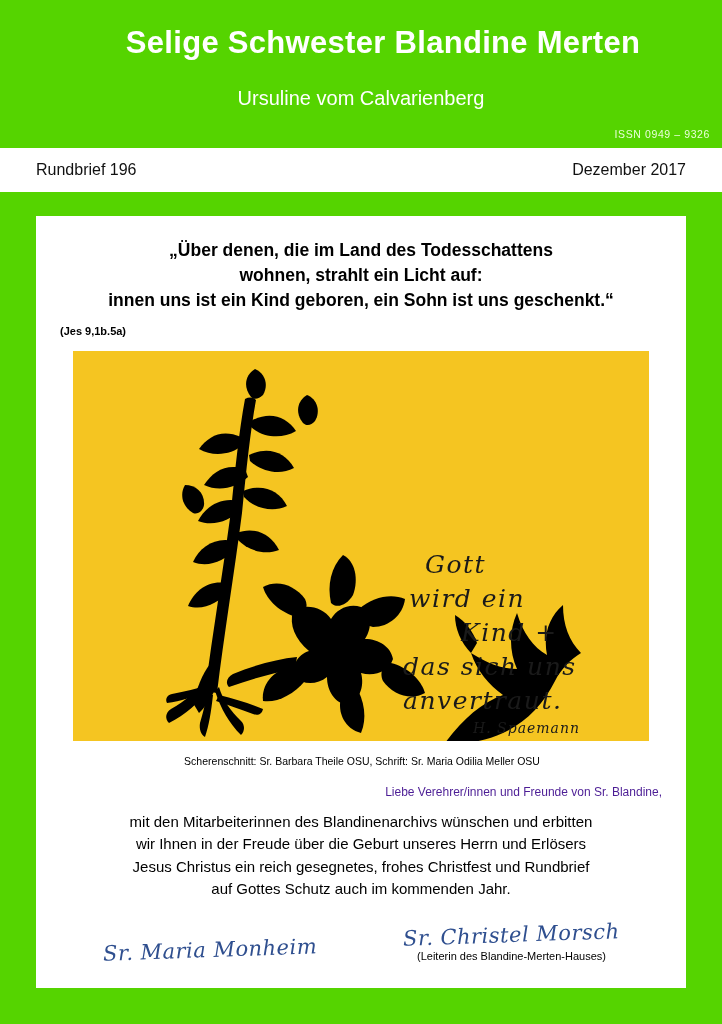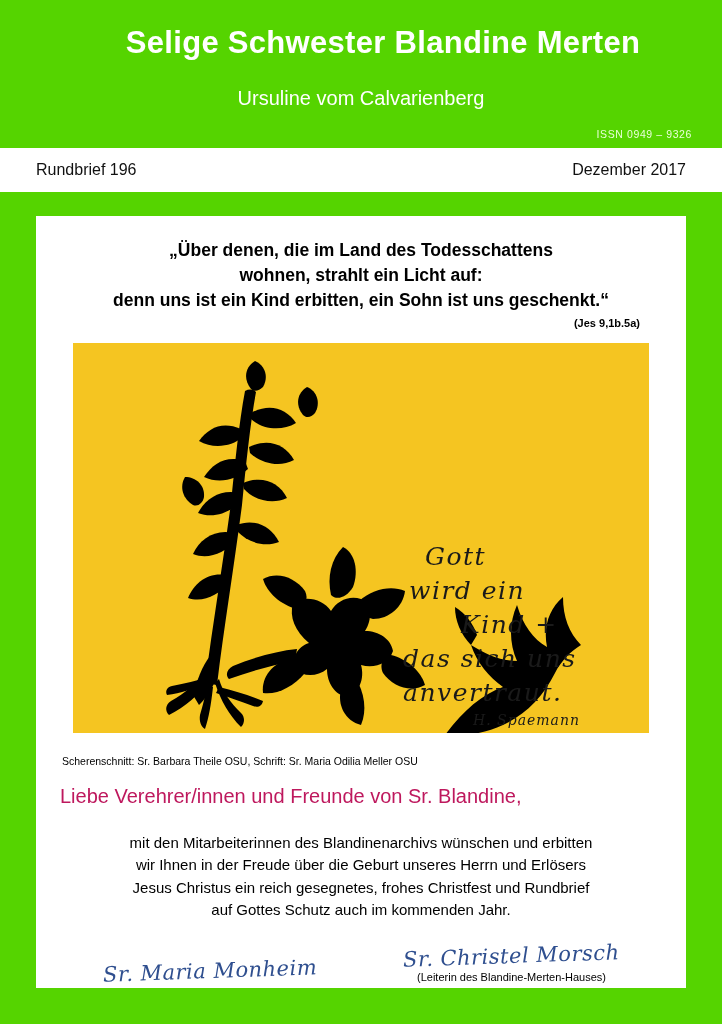--- a/index.html
+++ b/index.html
@@ -41,21 +41,21 @@
   }
   .masthead-subtitle {
     text-align: center;
     color: #ffffff;
     font-size: 20px;
     font-weight: normal;
     margin-top: 27px;
   }
   .masthead-issn {
     position: absolute;
-    right: 30px;
+    right: 12px;
     bottom: 8px;
     color: #e9ffd8;
     font-size: 10.5px;
     letter-spacing: 0.6px;
   }
 
   
   .issue-bar {
     position: relative;
     width: 722px;
@@ -95,62 +95,63 @@
     text-align: center;
     color: #000000;
     font-weight: bold;
     font-size: 17.5px;
     line-height: 1.42;
   }
   .quote-line {
     display: block;
   }
   .quote-ref {
-    text-align: right;
+    text-align: left;
     font-size: 11px;
     font-weight: bold;
     color: #000000;
-    margin-top: 4px;
+    margin-top: 12px;
     padding-right: 22px;
   }
 
   
   .art-wrap {
     position: relative;
     margin: 14px auto 0 auto;
     width: 576px;
     height: 390px;
     background: #15803d;
     overflow: hidden;
   }
   .art-svg {
     display: block;
     width: 576px;
     height: 390px;
   }
   .art-caption {
     font-size: 10.5px;
     color: #000000;
-    margin-top: 22px;
+    margin-top: 14px;
     padding-left: 2px;
+    text-align: center;
   }
 
   
   .salutation {
-    text-align: left;
-    font-size: 20px;
-    color: #be185d;
+    text-align: right;
+    font-size: 12px;
+    color: #4c1d95;
     margin-top: 18px;
   }
   .letter {
     text-align: center;
     font-size: 15px;
     color: #000000;
     line-height: 1.5;
-    margin-top: 24px;
+    margin-top: 12px;
   }
   .letter-line { display: block; }
 
   
   .signatures {
     position: relative;
     margin-top: 22px;
     display: flex;
     justify-content: space-around;
     align-items: flex-end;
@@ -190,21 +191,21 @@
     <div class="issue-left">Rundbrief 196</div>
     <div class="issue-right">Dezember 2017</div>
   </div>
 
   <div class="green-body">
     <div class="card">
 
       <div class="quote">
         <span class="quote-line">„Über denen, die im Land des Todesschattens</span>
         <span class="quote-line">wohnen, strahlt ein Licht auf:</span>
-        <span class="quote-line">denn uns ist ein Kind erbitten, ein Sohn ist uns geschenkt.“</span>
+        <span class="quote-line">innen uns ist ein Kind geboren, ein Sohn ist uns geschenkt.“</span>
       </div>
       <div class="quote-ref">(Jes 9,1b.5a)</div>
 
       <div class="art-wrap">
         <svg class="art-svg" viewBox="0 0 576 390" xmlns="http://www.w3.org/2000/svg">
           <rect x="0" y="0" width="576" height="390" fill="#f5c521"></rect>
           <g fill="#000000">
 
             <path d="M132 340 C140 280 150 220 158 160 C162 120 166 80 172 48 C176 46 180 46 183 49 C177 82 173 122 169 162 C161 224 151 284 144 342 Z"></path>
 

